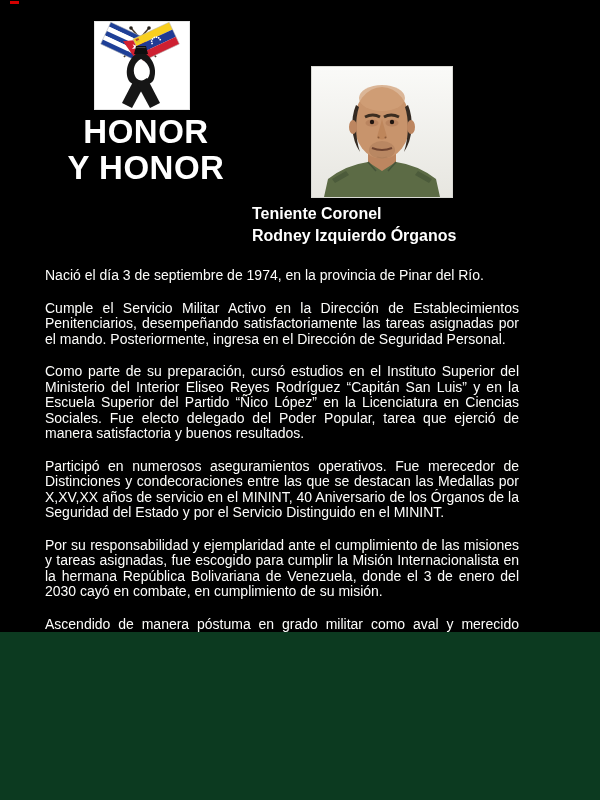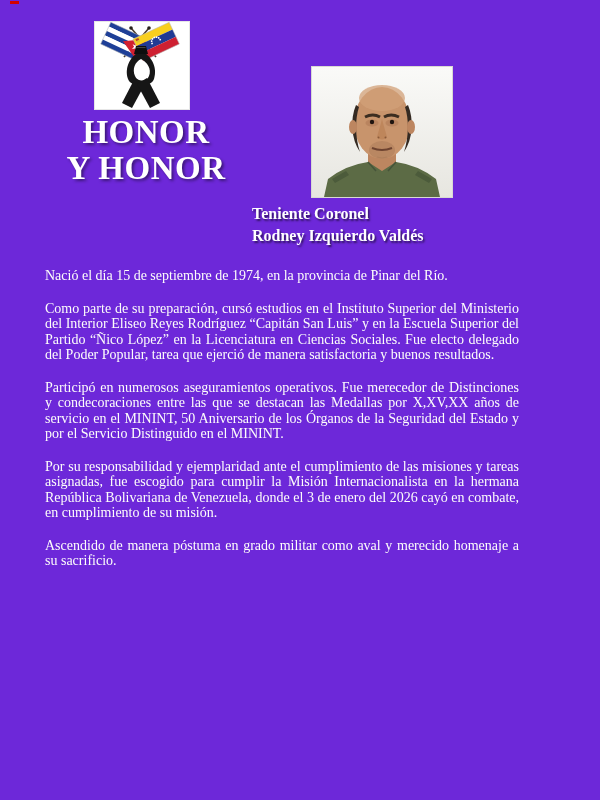--- a/index.html
+++ b/index.html
@@ -1,19 +1,19 @@
 <!DOCTYPE html>
 <html><head>
 <meta charset="utf-8">
 <style>
   html,body{margin:0;padding:0;background:#0c3a20;}
   .page{
-    position:relative;width:600px;height:800px;overflow:hidden;
-    background:#6d28d9;
-    font-family:Liberation Serif, serif;
+    position:relative;width:600px;height:632px;overflow:hidden;
+    background:#000000;
+    font-family:Liberation Sans, sans-serif;
   }
   .red-mark{position:absolute;left:10px;top:1px;width:9px;height:3px;background:#d40000;}
   .flag-box{position:absolute;left:94px;top:21px;width:96px;height:89px;background:#ffffff;box-shadow:0 0 0 1px #e6e6e6 inset;}
   .flag-box svg{display:block;width:96px;height:89px;}
   .title{
     position:absolute;left:20px;top:114px;width:252px;
     text-align:center;color:#ffffff;font-weight:bold;font-size:33px;line-height:36px;
     letter-spacing:.5px;text-shadow:2px 2px 3px rgba(0,0,0,.45);
   }
   .photo{position:absolute;left:312px;top:67px;width:140px;height:130px;outline:1px solid #d9d9d4;}
@@ -129,24 +129,25 @@
       <circle cx="66.5" cy="70.5" r="1" fill="#8a5a3a"></circle>
       <circle cx="73.5" cy="70.5" r="1" fill="#8a5a3a"></circle>
       <ellipse cx="70" cy="83" rx="13" ry="9" fill="#8a6144" opacity="0.25"></ellipse>
       <path d="M60,81 Q70,85 80,81" stroke="#6e4330" stroke-width="2" fill="none"></path>
       <path d="M65,90 Q70,92 75,90" stroke="#a87a56" stroke-width="1" fill="none" opacity="0.6"></path>
     </svg>
   </div>
 
   <div class="caption">
     <div>Teniente Coronel</div>
-    <div>Rodney Izquierdo Valdés</div>
+    <div>Rodney Izquierdo Órganos</div>
   </div>
 
   <div class="bio">
-    <p>Nació el día 15 de septiembre de 1974, en la provincia de Pinar del Río.</p>
+    <p>Nació el día 3 de septiembre de 1974, en la provincia de Pinar del Río.</p>
+    <p>Cumple el Servicio Militar Activo en la Dirección de Establecimientos Penitenciarios, desempeñando satisfactoriamente las tareas asignadas por el mando. Posteriormente, ingresa en el Dirección de Seguridad Personal.</p>
     <p>Como parte de su preparación, cursó estudios en el Instituto Superior del Ministerio del Interior Eliseo Reyes Rodríguez “Capitán San Luis” y en la Escuela Superior del Partido “Ñico López” en la Licenciatura en Ciencias Sociales.  Fue electo delegado del Poder Popular, tarea que ejerció de manera satisfactoria y buenos resultados.</p>
-    <p>Participó en numerosos aseguramientos operativos. Fue merecedor de Distinciones y condecoraciones entre las que se destacan las Medallas por X,XV,XX años de servicio en el MININT, 50 Aniversario de los Órganos de la Seguridad del Estado y por el  Servicio Distinguido en el MININT.</p>
-    <p>Por su responsabilidad y ejemplaridad ante el cumplimiento de las misiones y tareas asignadas, fue escogido para cumplir la Misión Internacionalista en la hermana República Bolivariana de Venezuela, donde el 3 de enero del 2026 cayó en combate, en cumplimiento de su misión.</p>
+    <p>Participó en numerosos aseguramientos operativos. Fue merecedor de Distinciones y condecoraciones entre las que se destacan las Medallas por X,XV,XX años de servicio en el MININT, 40 Aniversario de los Órganos de la Seguridad del Estado y por el  Servicio Distinguido en el MININT.</p>
+    <p>Por su responsabilidad y ejemplaridad ante el cumplimiento de las misiones y tareas asignadas, fue escogido para cumplir la Misión Internacionalista en la hermana República Bolivariana de Venezuela, donde el 3 de enero del 2030 cayó en combate, en cumplimiento de su misión.</p>
     <p>Ascendido de manera póstuma en grado militar como aval y merecido homenaje a su sacrificio.</p>
   </div>
 
 </div>
 
 </body></html>

